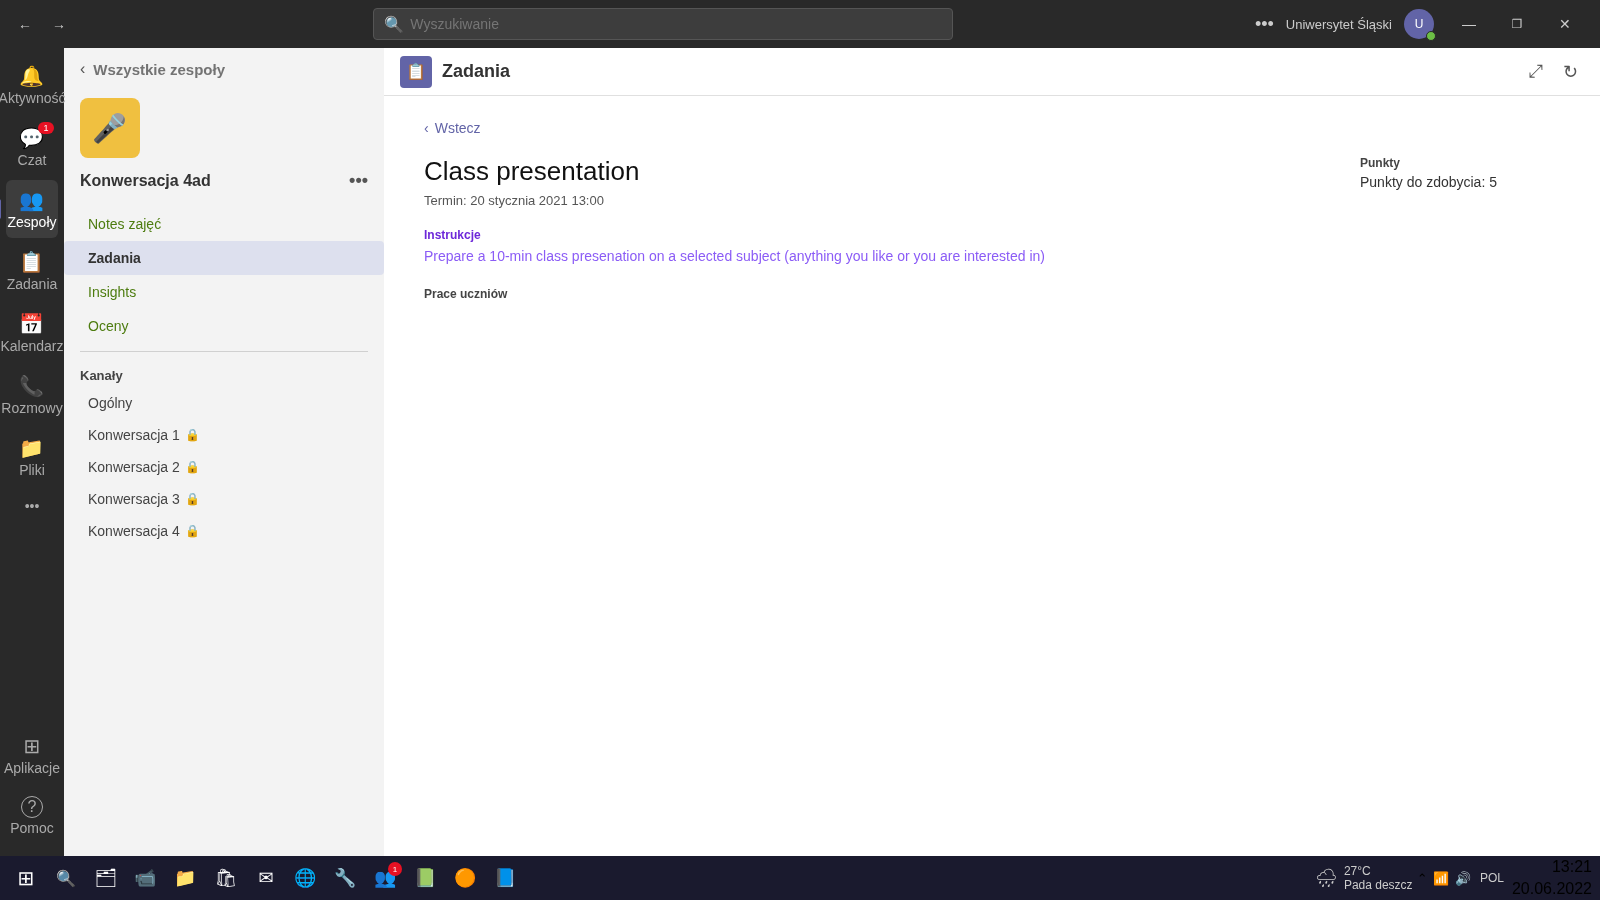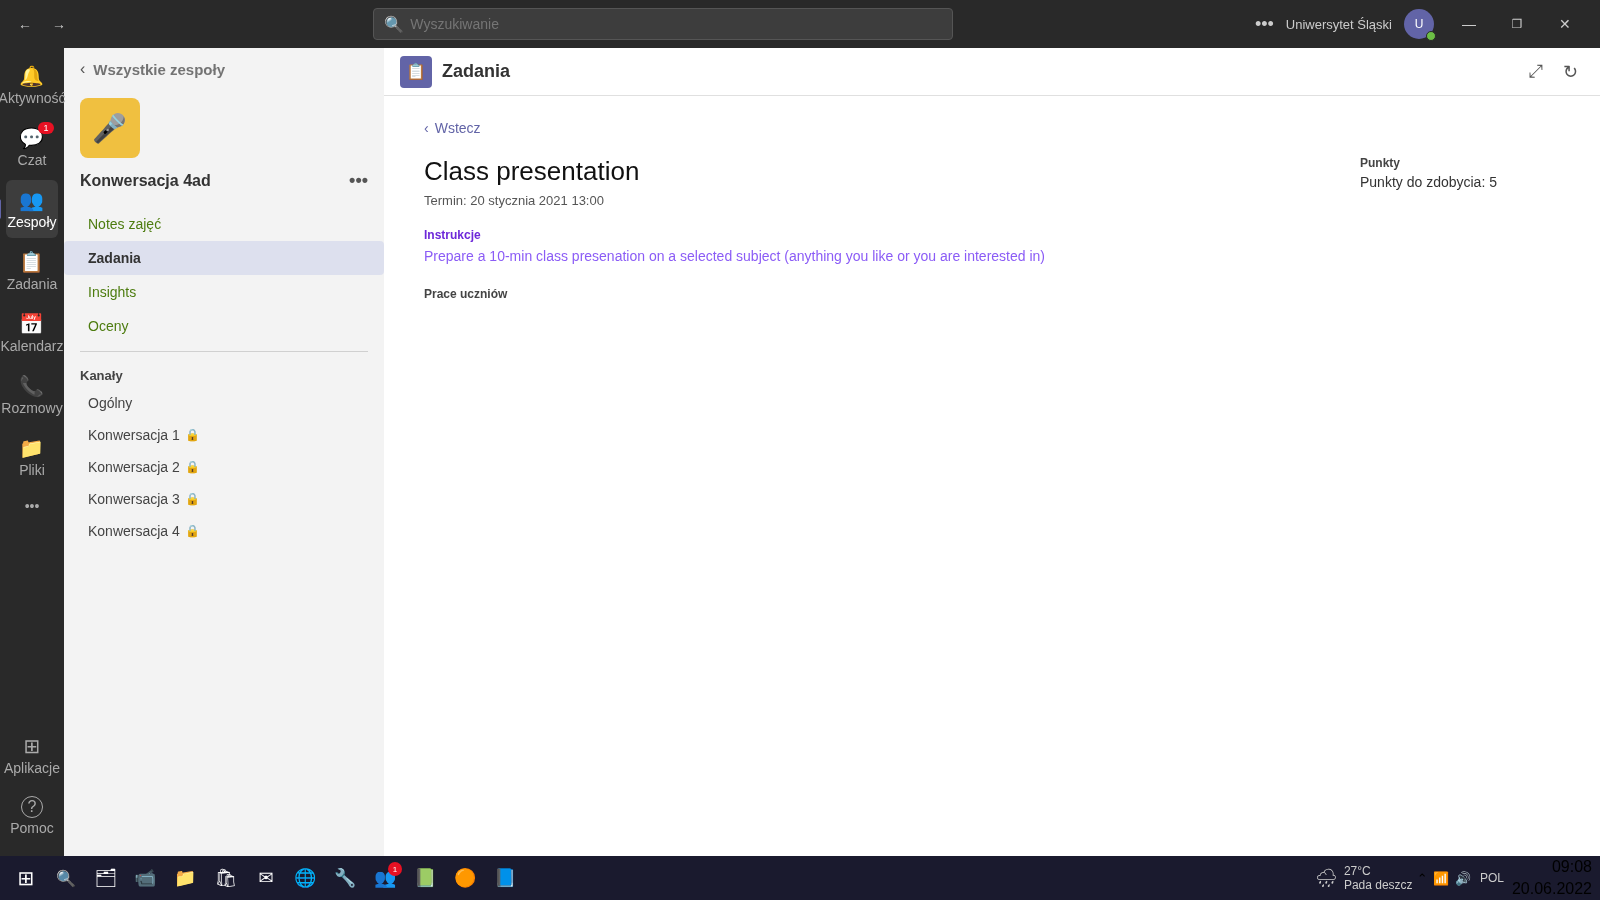--- a/index.html
+++ b/index.html
@@ -407,16 +407,16 @@
       <div>Pada deszcz</div>
     </div>
   </div>
   <div class="taskbar-sys-icons">
     <span style="cursor:pointer;">⌃</span>
     <span>📶</span>
     <span>🔊</span>
   </div>
   <div class="taskbar-lang">POL</div>
   <div class="taskbar-clock">
-    <div>09:08</div>
+    <div>13:21</div>
     <div>20.06.2022</div>
   </div>
 </div>
 
 </body></html>

